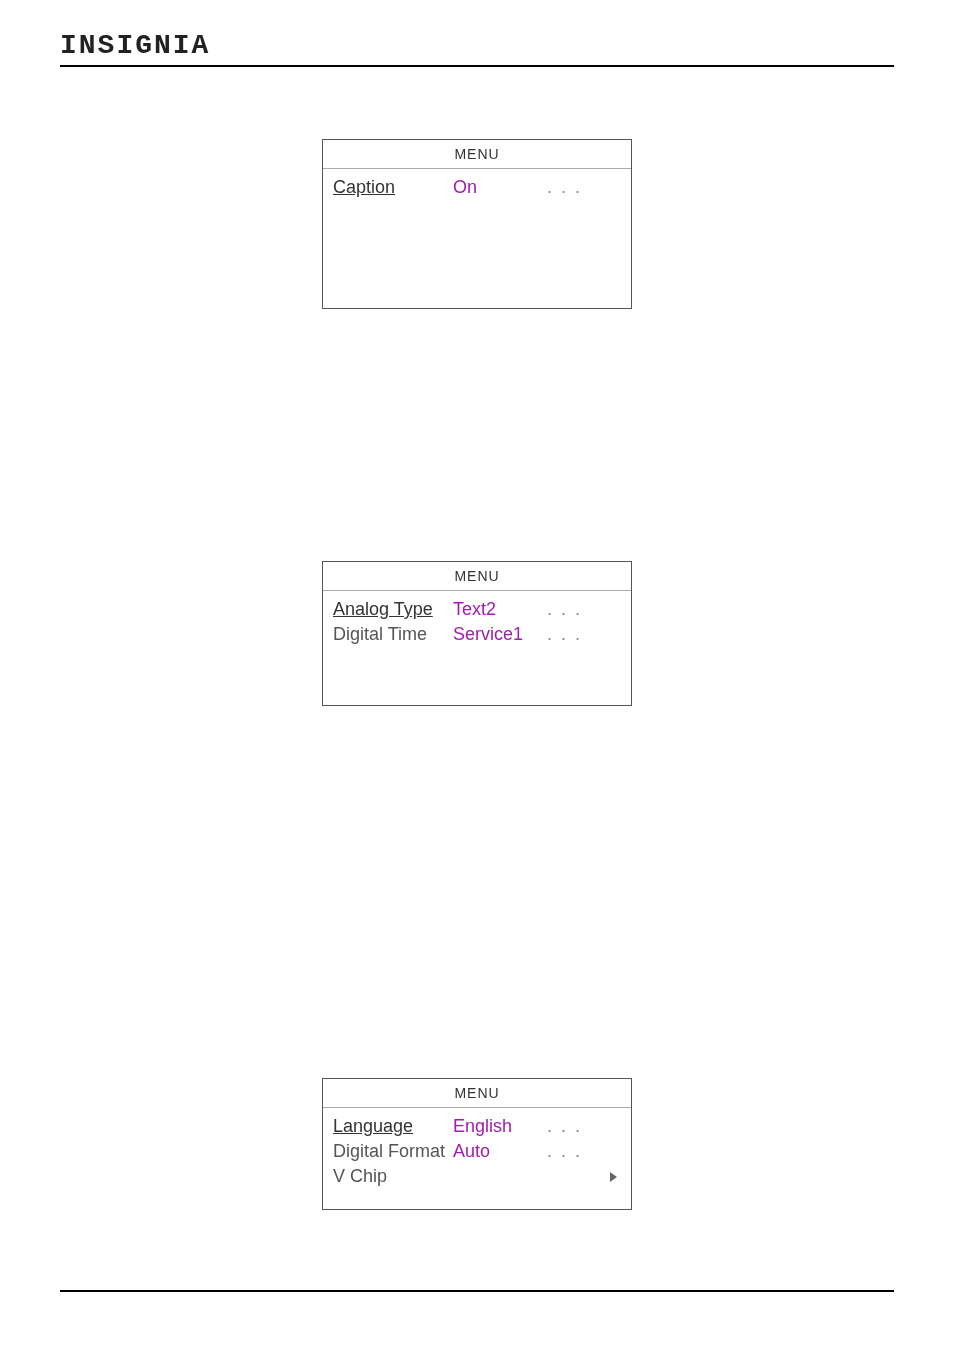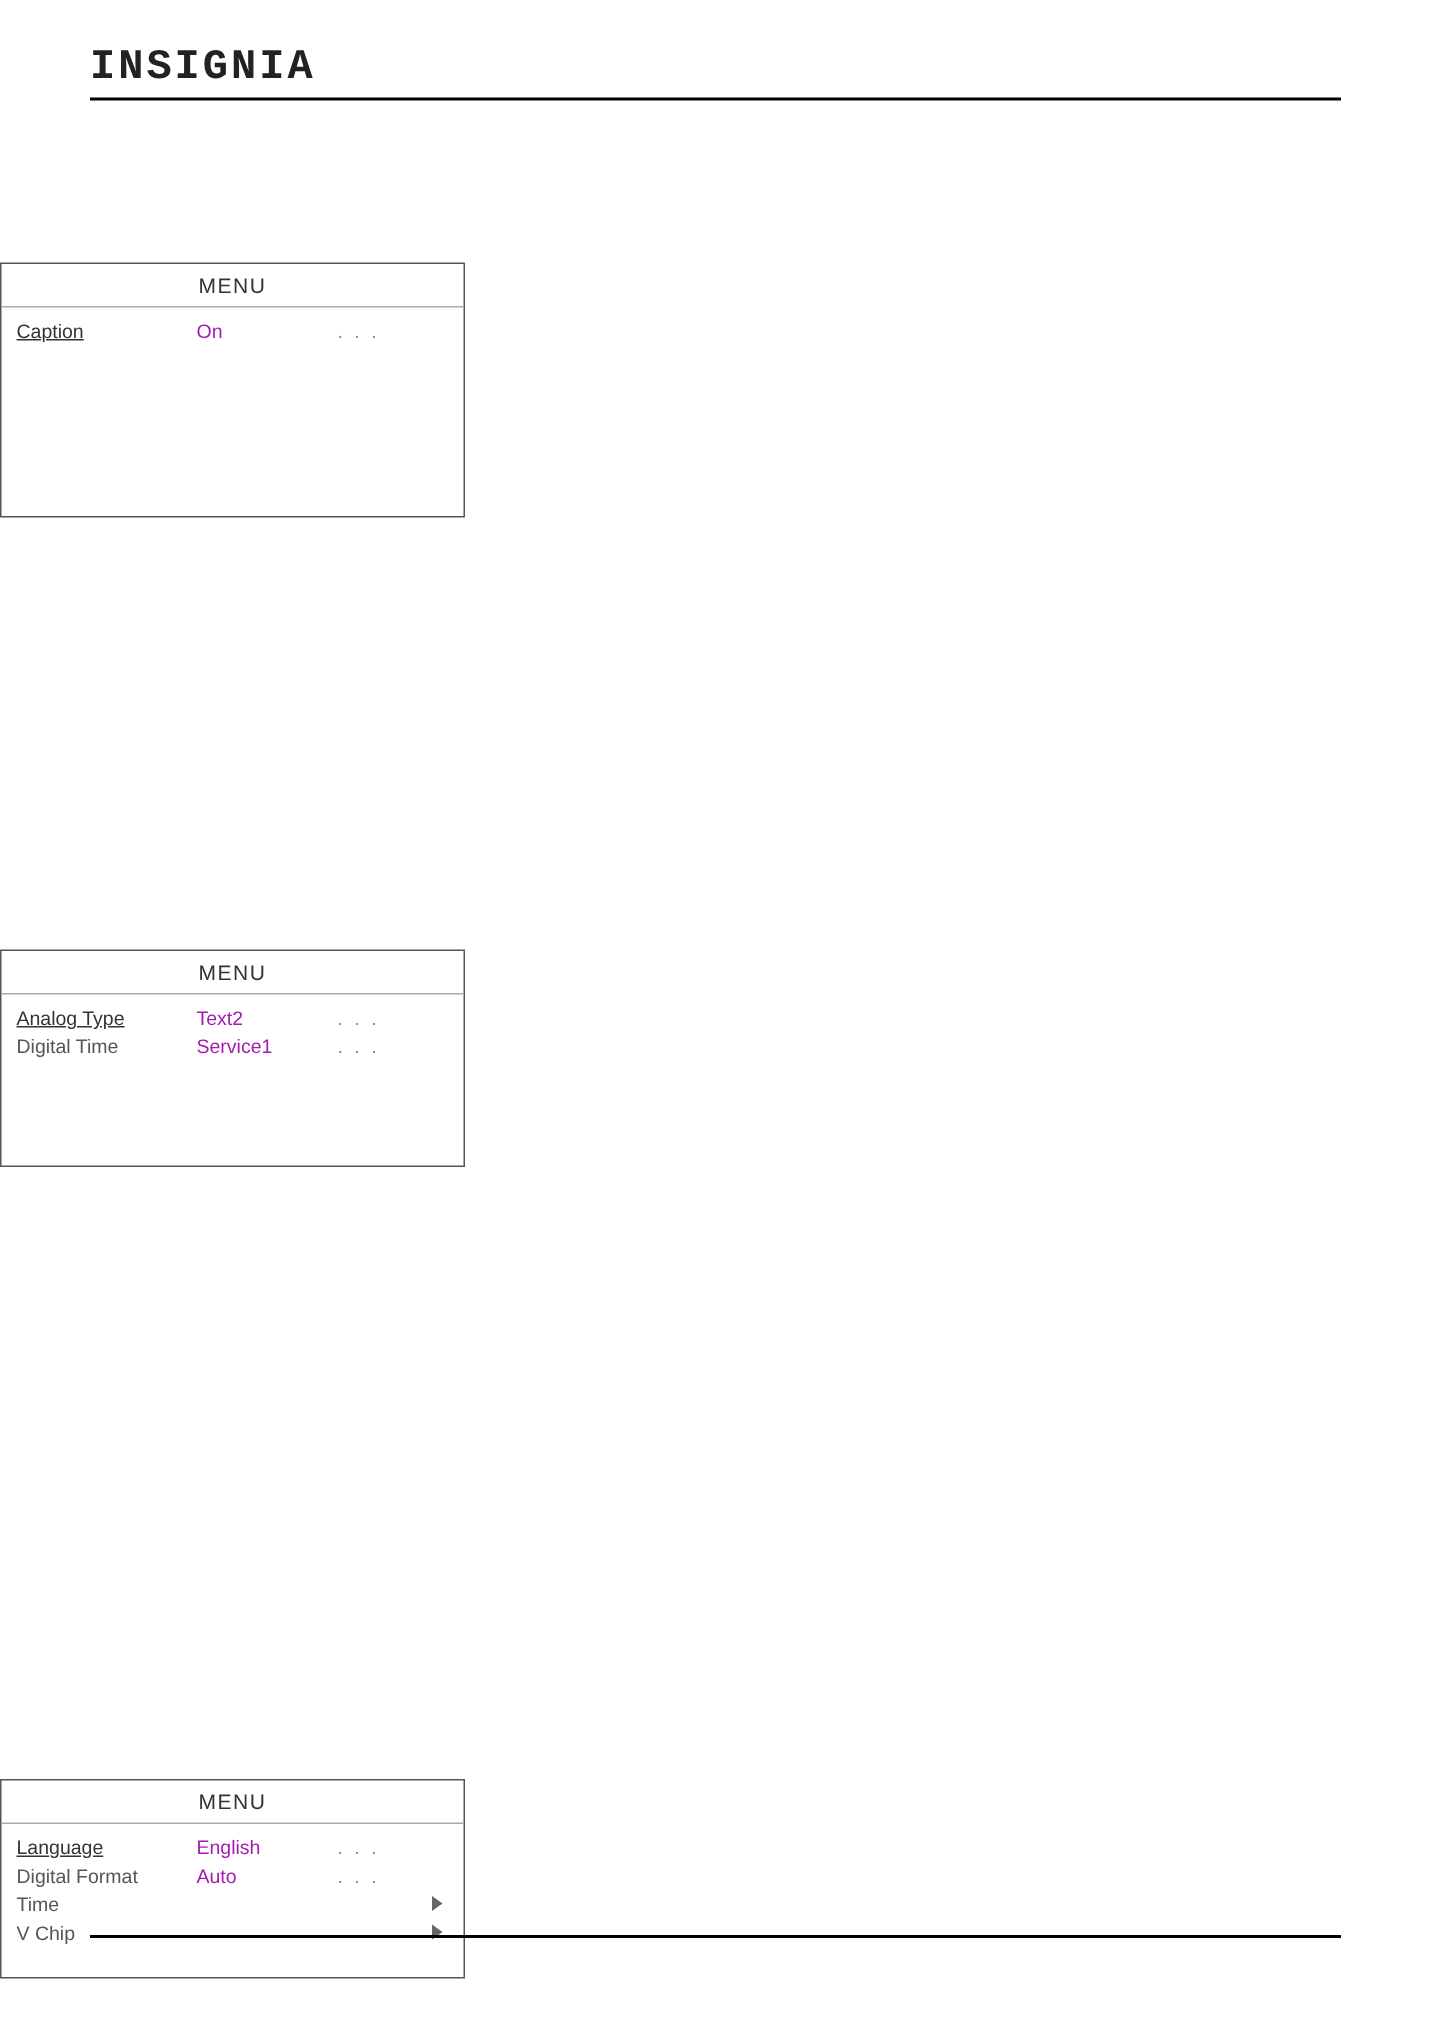--- a/index.html
+++ b/index.html
@@ -25,38 +25,39 @@
       display: inline-block;
       font-family: Liberation Mono, monospace;
     }
     .header-rule {
       border: none;
       border-top: 2px solid #000;
       margin-top: 4px;
     }
     .menu-wrap {
       display: flex;
-      margin-top: 108px;
+      justify-content: center;
+      margin-top: 72px;
     }
     .menu-box {
       width: 310px;
       border: 1px solid #555;
       background: #fff;
     }
     .menu-title {
       text-align: center;
       font-size: 14px;
       padding: 6px 0;
       border-bottom: 1px solid #aaa;
       color: #333;
       letter-spacing: 1px;
     }
     .menu-body {
       padding: 6px 10px 20px 10px;
-      font-size: 13px;
+      font-size: 18px;
       color: #444;
     }
     .menu-row {
       display: flex;
       align-items: center;
       padding: 2px 0;
       min-height: 18px;
     }
     .label-col {
       width: 120px;
@@ -165,26 +166,20 @@
         <span class="dots">. . .</span>
         <span class="tri-col"></span>
       </div>
       <div class="menu-row">
         <span class="label-col">Digital Format</span>
         <span class="value-col">Auto</span>
         <span class="dots">. . .</span>
         <span class="tri-col"></span>
       </div>
       <div class="menu-row">
-        <span class="label-col">Time</span>
-        <span class="value-col"></span>
-        <span class="dots"></span>
-        <span class="tri-col"><span class="triangle"></span></span>
-      </div>
-      <div class="menu-row">
         <span class="label-col">V Chip</span>
         <span class="value-col"></span>
         <span class="dots"></span>
         <span class="tri-col"><span class="triangle"></span></span>
       </div>
 
     </div>
   </div>
 </div>
 

